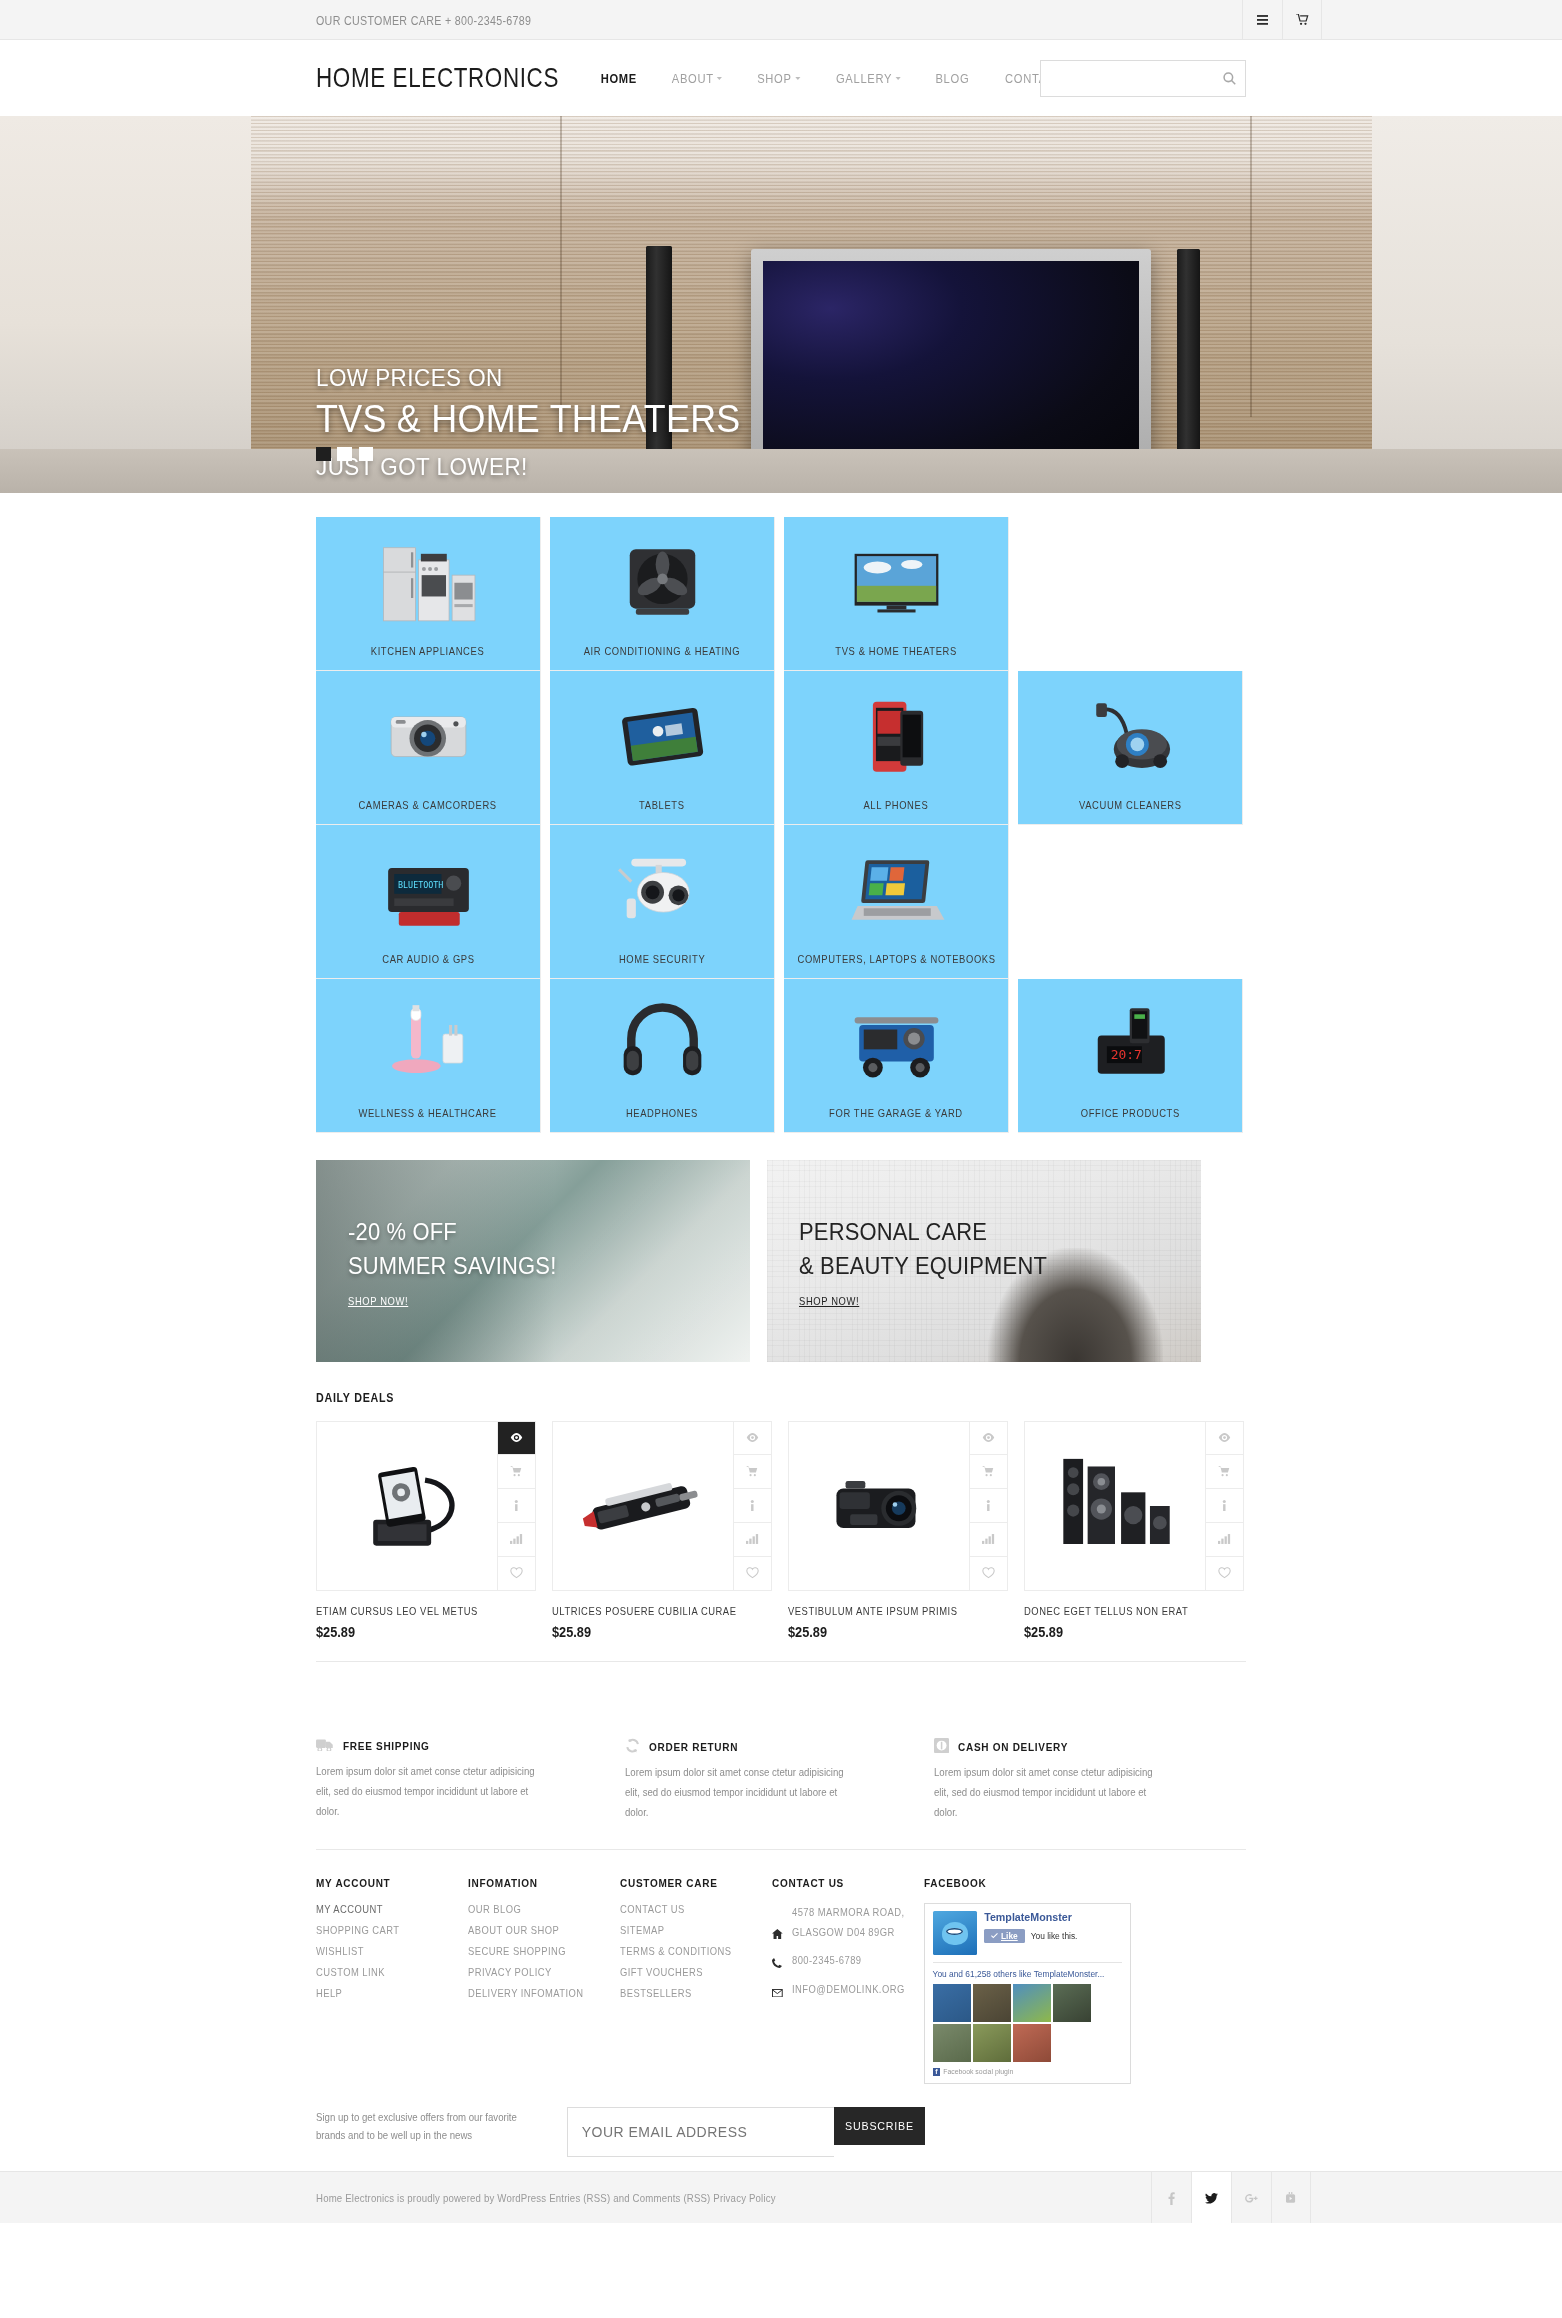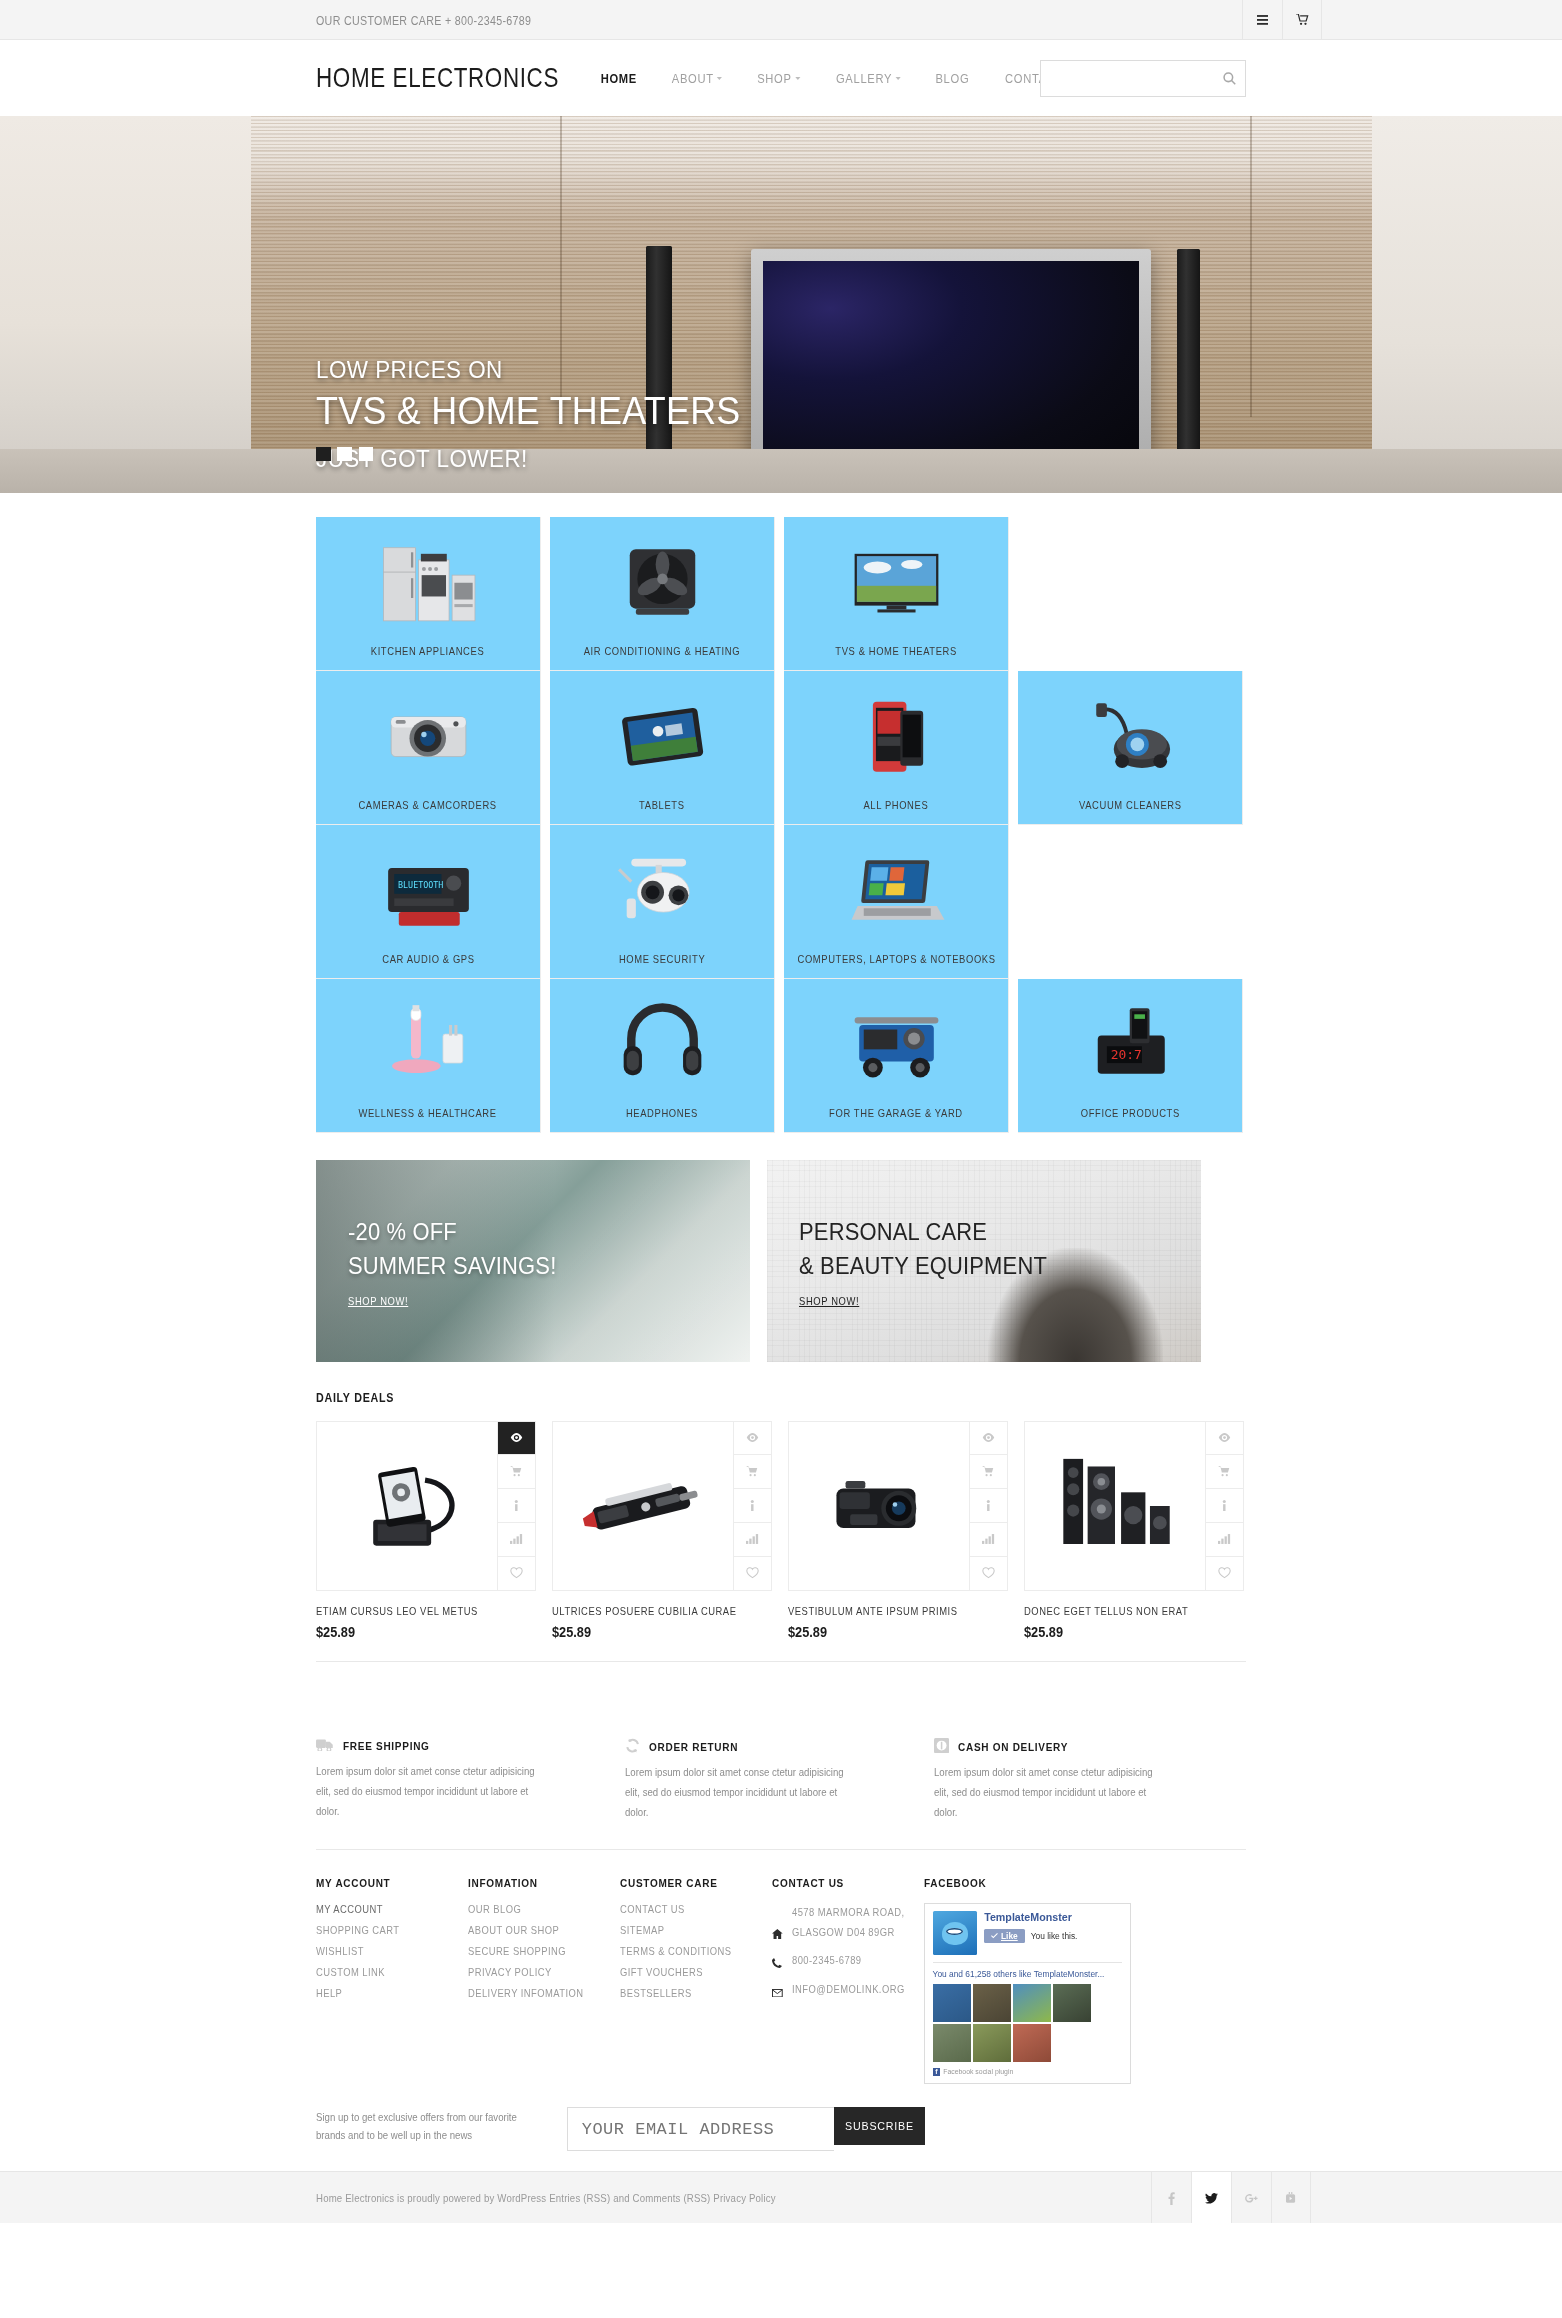--- a/index.html
+++ b/index.html
@@ -93,21 +93,21 @@
     position:absolute; left:751px; top:133px; width:400px; height:244px;
     background:linear-gradient(180deg,#cfcfcf,#a8a8a8); border-radius:3px;
     box-shadow:0 6.1px 20px rgba(0,0,0,.38);
   }
   .tvscreen {
     position:absolute; left:12.2px; top:12.2px; right:12.2px; bottom:17px;
     background:radial-gradient(ellipse at 18% 22%, #2b2566 0%, #14133a 30%, #0b0b16 70%, #060609 100%);
   }
   .hero-floor { position:absolute; left:0; right:0; bottom:0; height:44px;
     background:linear-gradient(180deg,#c9c2b9,#b9b2a9); }
-  .hero-copy { position:absolute; left:50%; margin-left:-465px; top:240px; z-index:6; }
+  .hero-copy { position:absolute; left:50%; margin-left:-465px; top:248px; z-index:6; }
   .hero-l1, .hero-l3 {
     font-family:"Liberation Sans Narrow","Liberation Sans",sans-serif;
     font-size:24.4px; color:#fff; letter-spacing:0.5px; font-weight:400;
     text-shadow:0 1.5px 5.3px rgba(0,0,0,.45); transform:scaleX(.92); transform-origin:left;
   }
   .hero-l2 {
     font-family:"Liberation Sans Narrow","Liberation Sans",sans-serif;
     font-size:39px; color:#fff; letter-spacing:0.3px; font-weight:400;
     text-shadow:0 1.5px 6.9px rgba(0,0,0,.45); margin:4.6px 0 12.2px;
     transform:scaleX(.92); transform-origin:left;
@@ -266,23 +266,23 @@
 
   
   .newsletter { display:flex; align-items:center; margin-top:23px; padding-bottom:26px; }
   .nl-text {
     font-family:"Liberation Sans Narrow","Liberation Sans",sans-serif;
     font-size:10.7px; line-height:1.75; color:#8d8d8d; width:251px;
     transform:scaleX(.9); transform-origin:left;
   }
   .nl-form { display:flex; height:38px; }
   .nl-form input {
-    width:267px; height:44px; border:0.8px solid #dcdcdc; border-right:0; outline:none;
-    padding:0 13.7px; font-size:17px; color:#9a9a9a; letter-spacing:0.5px;
-    font-family:Liberation Mono, monospace; background:#fff;
+    width:267px; height:50px; border:0.8px solid #dcdcdc; border-right:0; outline:none;
+    padding:0 13.7px; font-size:14px; color:#9a9a9a; letter-spacing:0.5px;
+    font-family:Liberation Sans, sans-serif; background:#fff;
   }
   .nl-form button {
     width:91px; height:38px; background:#272727; color:#fff; border:0; cursor:pointer;
     font-size:10.7px; letter-spacing:0.8px;
     font-family:"Liberation Sans Narrow","Liberation Sans",sans-serif;
   }
 
   
   .bottombar { background:#f4f4f4; border-top:0.8px solid #e6e6e6; height:52px; position:relative; }
   .bottombar .wrap { height:52px; display:flex; align-items:center; position:relative; }

